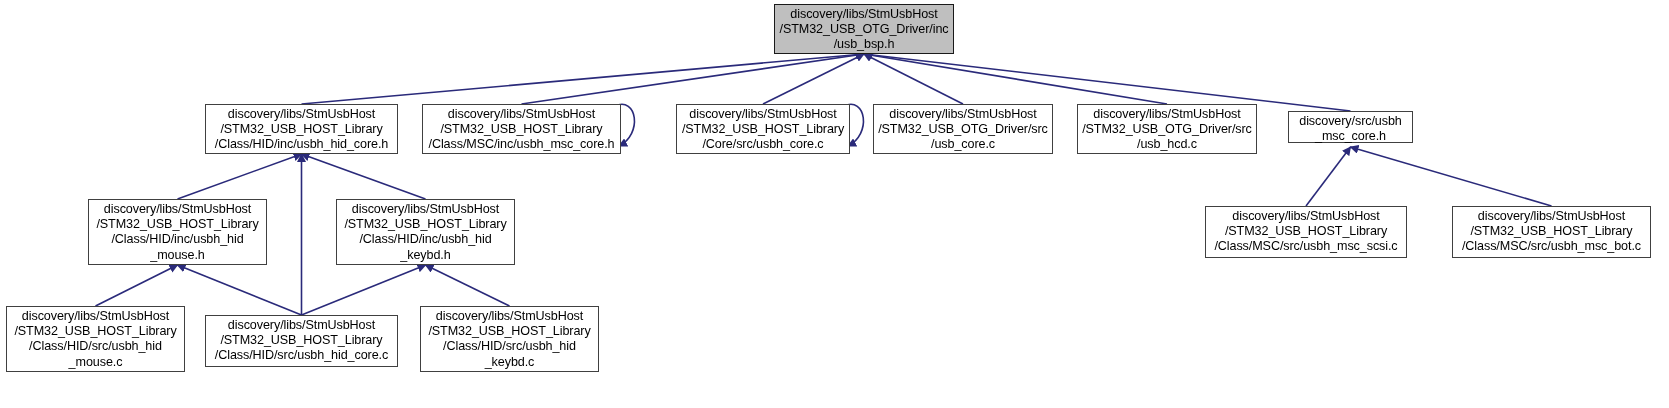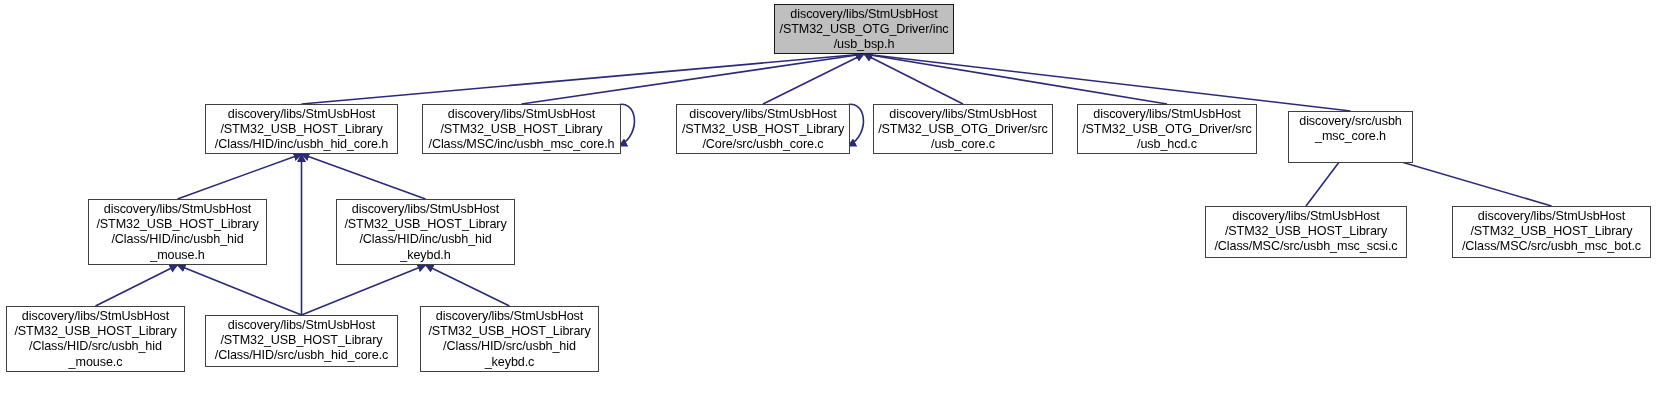--- a/index.html
+++ b/index.html
@@ -73,21 +73,21 @@
 /Class/MSC/inc/usbh_msc_core.h</span></div>
       <div class="node" style="left: 676px; top: 104px; width: 174px; height: 50px;"><span class="lbl">discovery/libs/StmUsbHost
 /STM32_USB_HOST_Library
 /Core/src/usbh_core.c</span></div>
       <div class="node" style="left: 873px; top: 104px; width: 180px; height: 50px;"><span class="lbl">discovery/libs/StmUsbHost
 /STM32_USB_OTG_Driver/src
 /usb_core.c</span></div>
       <div class="node" style="left: 1077px; top: 104px; width: 180px; height: 50px;"><span class="lbl">discovery/libs/StmUsbHost
 /STM32_USB_OTG_Driver/src
 /usb_hcd.c</span></div>
-      <div class="node" style="left: 1288px; top: 111px; width: 125px; height: 52px;"><span class="lbl">discovery/src/usbh
+      <div class="node" style="left: 1288px; top: 111px; width: 125px; height: 32px;"><span class="lbl">discovery/src/usbh
 _msc_core.h</span></div>
       <div class="node" style="left: 88px; top: 199px; width: 179px; height: 66px;"><span class="lbl">discovery/libs/StmUsbHost
 /STM32_USB_HOST_Library
 /Class/HID/inc/usbh_hid
 _mouse.h</span></div>
       <div class="node" style="left: 336px; top: 199px; width: 179px; height: 66px;"><span class="lbl">discovery/libs/StmUsbHost
 /STM32_USB_HOST_Library
 /Class/HID/inc/usbh_hid
 _keybd.h</span></div>
       <div class="node" style="left: 1205px; top: 206px; width: 202px; height: 52px;"><span class="lbl">discovery/libs/StmUsbHost

